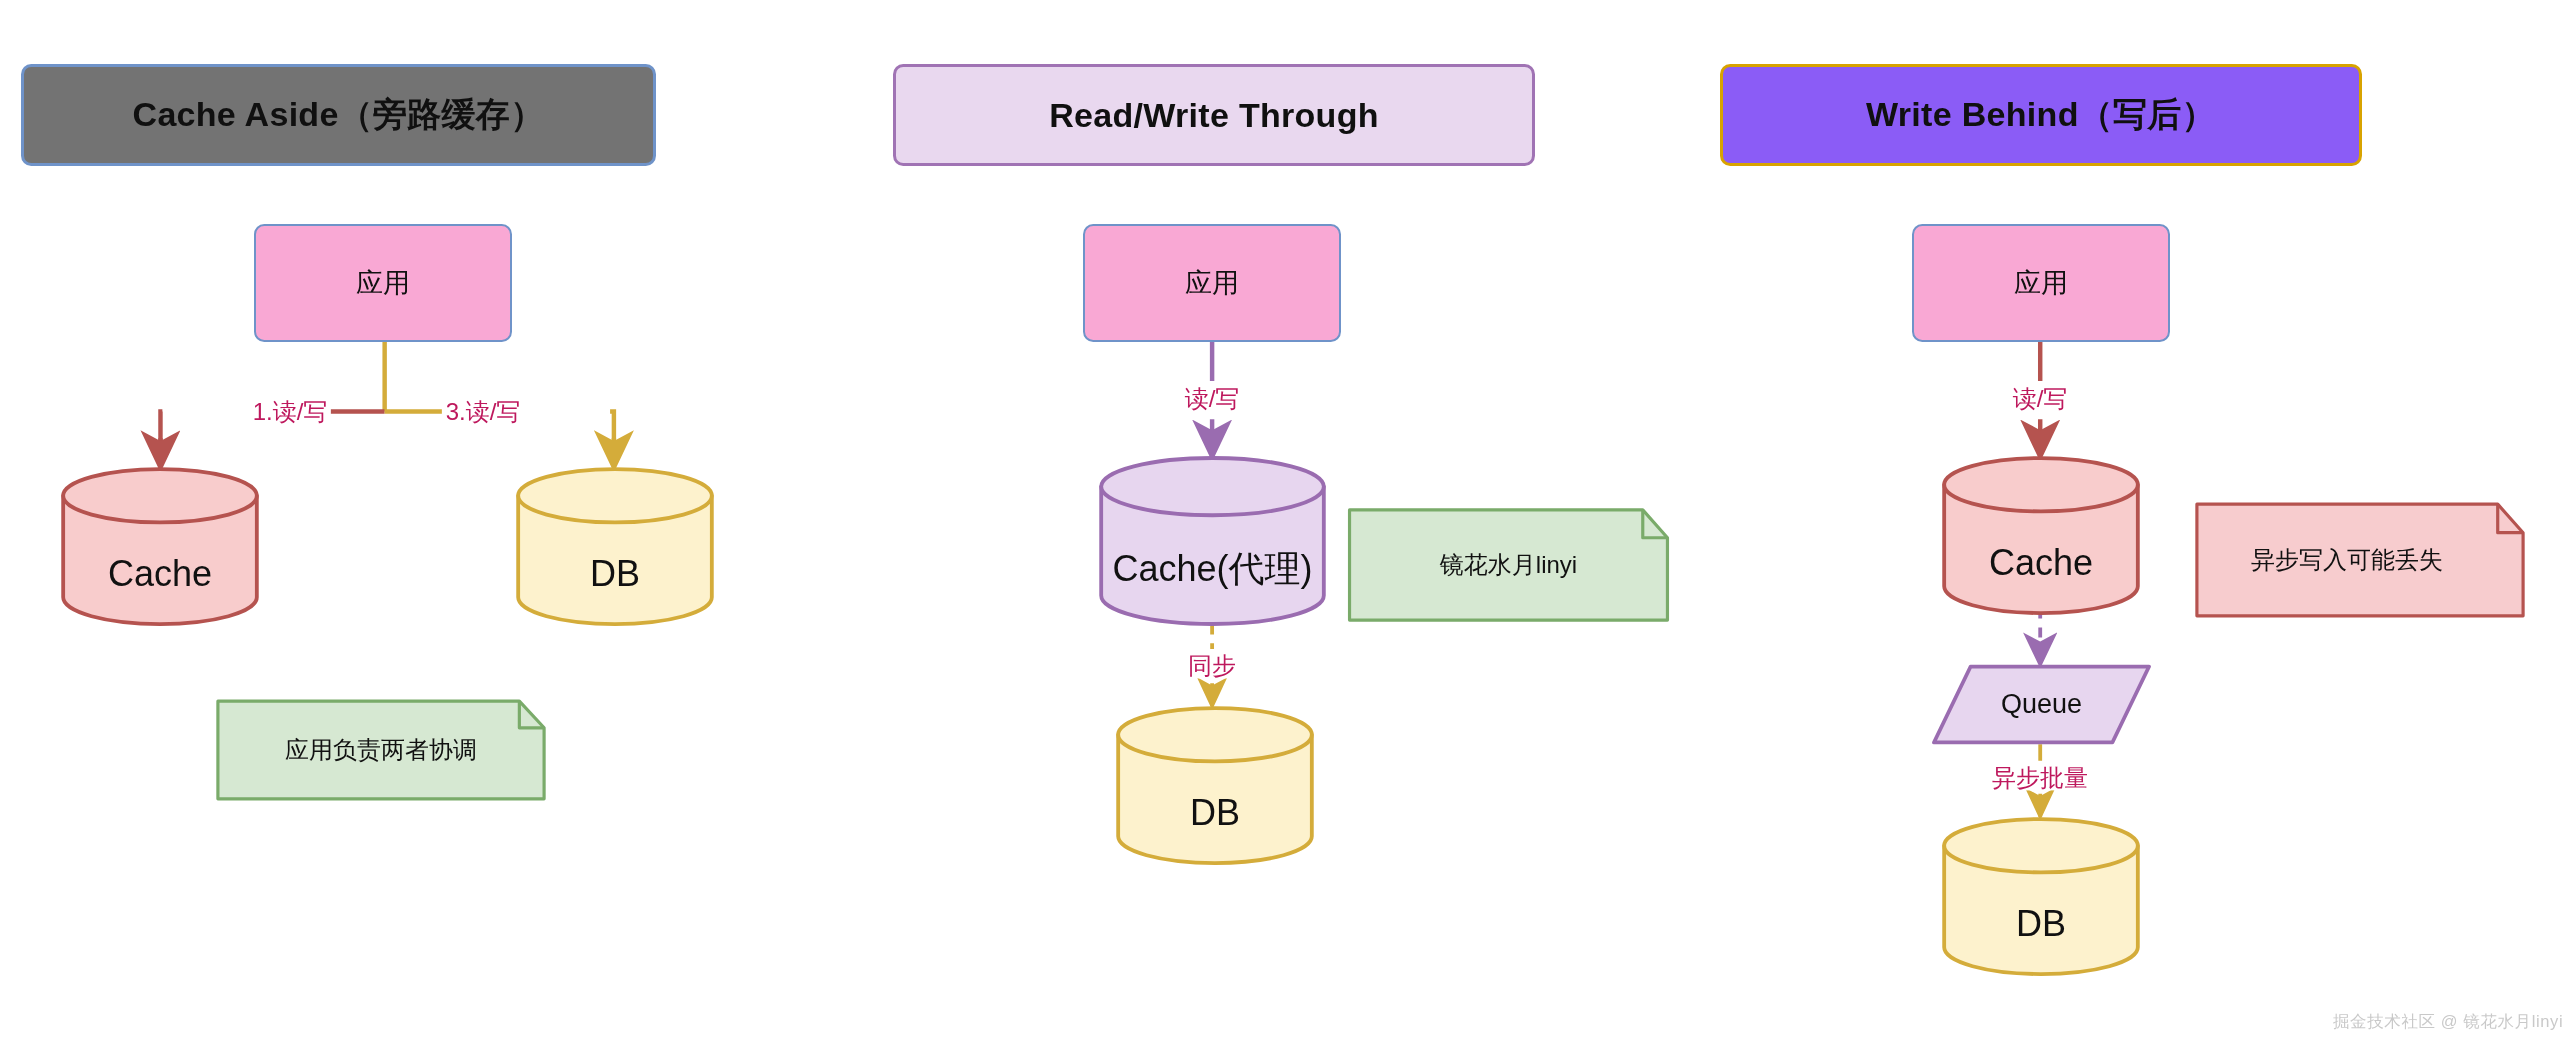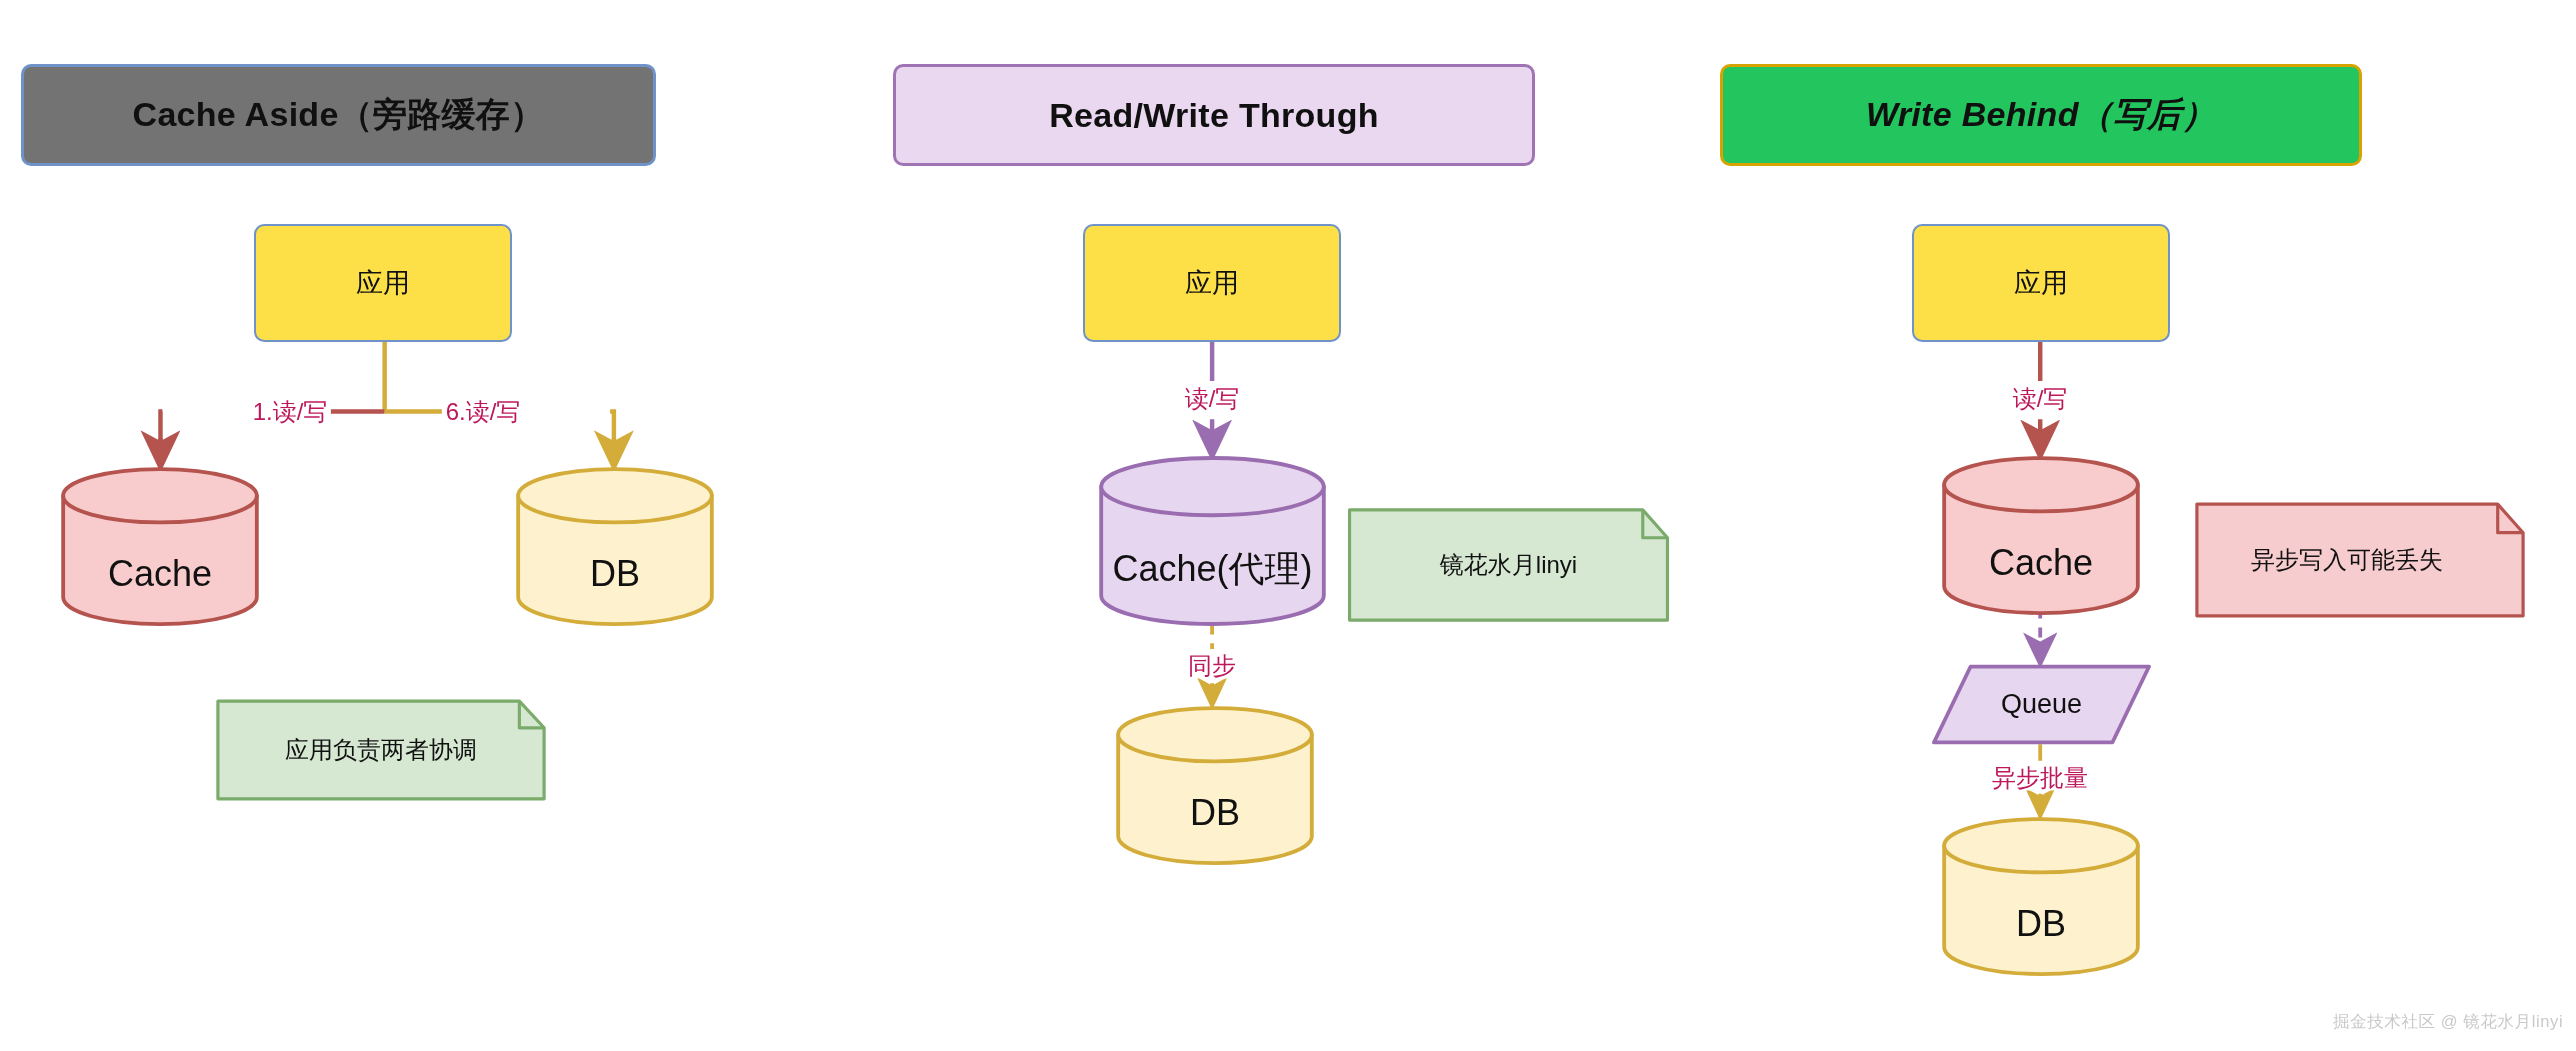--- a/index.html
+++ b/index.html
@@ -13,26 +13,26 @@
 
   
   .title-banner{
     position:absolute;display:flex;align-items:center;justify-content:center;
     border-radius:10.2px;border-width:3.2px;border-style:solid;
     font-weight:bold;font-size:34px;color:#101010;letter-spacing:0.3px;
     box-sizing:border-box;
   }
   .t-blue  {background:#737373;border-color:#6f93c9;}
   .t-purple{background:#e9d8ef;border-color:#a073b4;}
-  .t-amber {background:#22c55e;border-color:#d8a300;font-style:italic;}
+  .t-amber {background:#8b5cf6;border-color:#d8a300;}
 
   
   .node-box{
     position:absolute;box-sizing:border-box;
-    background:#fde047;border:2.5px solid #6f93c9;border-radius:10.2px;
+    background:#f9a8d4;border:2.5px solid #6f93c9;border-radius:10.2px;
     display:flex;align-items:center;justify-content:center;
     font-size:27px;color:#111;
   }
 
   
   .cyl{position:absolute;}
   .cyl svg{display:block;overflow:visible;}
   .cyl .cyl-label{
     position:absolute;left:0;right:0;bottom:0;top:34%;
     display:flex;align-items:center;justify-content:center;
@@ -122,21 +122,21 @@
 
   <div class="cyl" style="left:515px;top:467px;width:200px;height:159px;">
     <svg width="200" height="159" viewBox="0 0 315 250" aria-hidden="true">
       <path d="M5,45 L5,205 A152,42 0 0 0 310,205 L310,45 Z" fill="#fdf2cd" stroke="#d4ac3a" stroke-width="6" stroke-linejoin="round"></path>
       <ellipse cx="157.5" cy="45" rx="152.5" ry="42" fill="#fdf2cd" stroke="#d4ac3a" stroke-width="6"></ellipse>
     </svg>
     <div class="cyl-label">DB</div>
   </div>
 
   <div class="edge-label" style="left:290px;top:412px;">1.读/写</div>
-  <div class="edge-label" style="left:483px;top:412px;">6.读/写</div>
+  <div class="edge-label" style="left:483px;top:412px;">3.读/写</div>
 
   <div class="note" style="left:216px;top:699px;width:330px;height:102px;">
     <svg width="330" height="102" viewBox="0 0 520 160" aria-hidden="true">
       <path d="M3,3 L478,3 L517,45 L517,157 L3,157 Z" fill="#d6e8d2" stroke="#7aab6a" stroke-width="5" stroke-linejoin="round"></path>
       <path d="M478,3 L478,45 L517,45" fill="none" stroke="#7aab6a" stroke-width="5" stroke-linejoin="round"></path>
     </svg>
     <div class="note-label">应用负责两者协调</div>
   </div>
 
   <div class="title-banner t-purple" style="left:893px;top:64px;width:642px;height:102px;">Read/Write Through</div>

